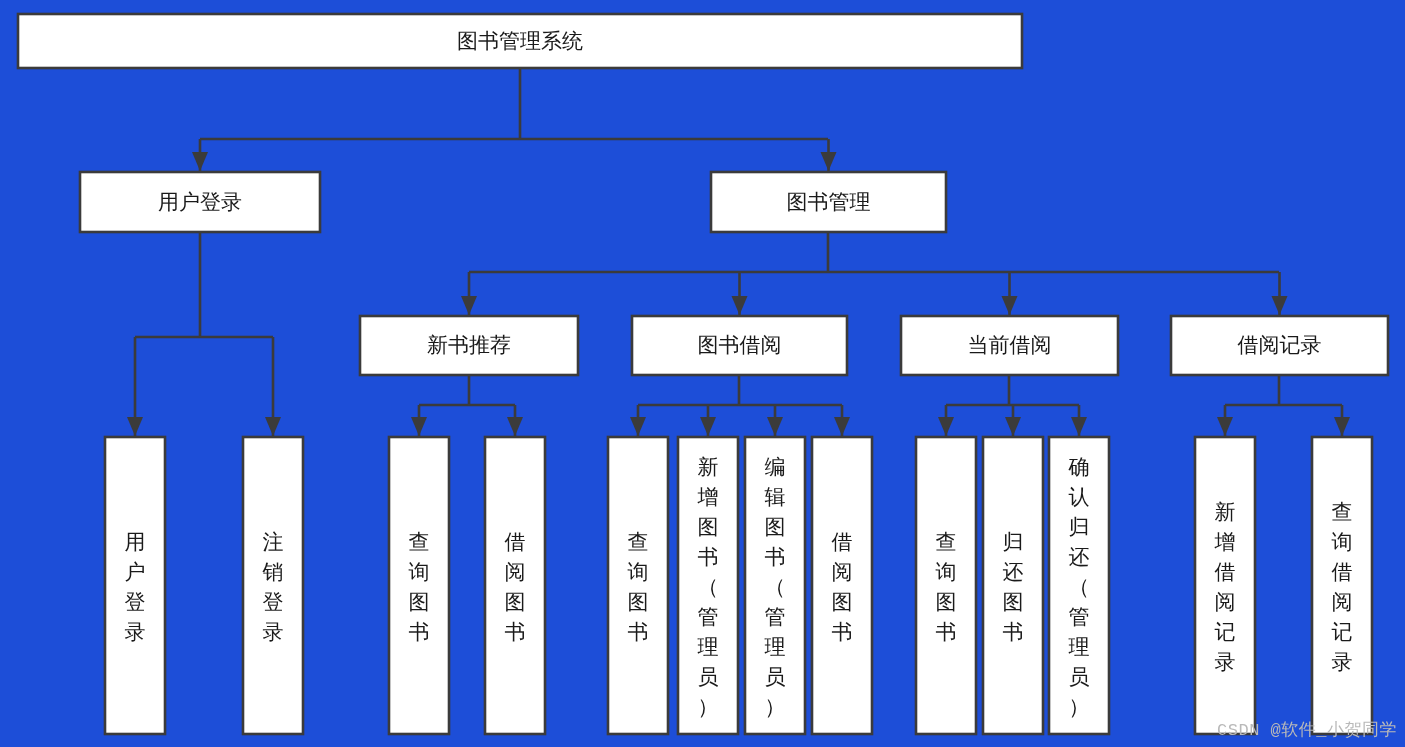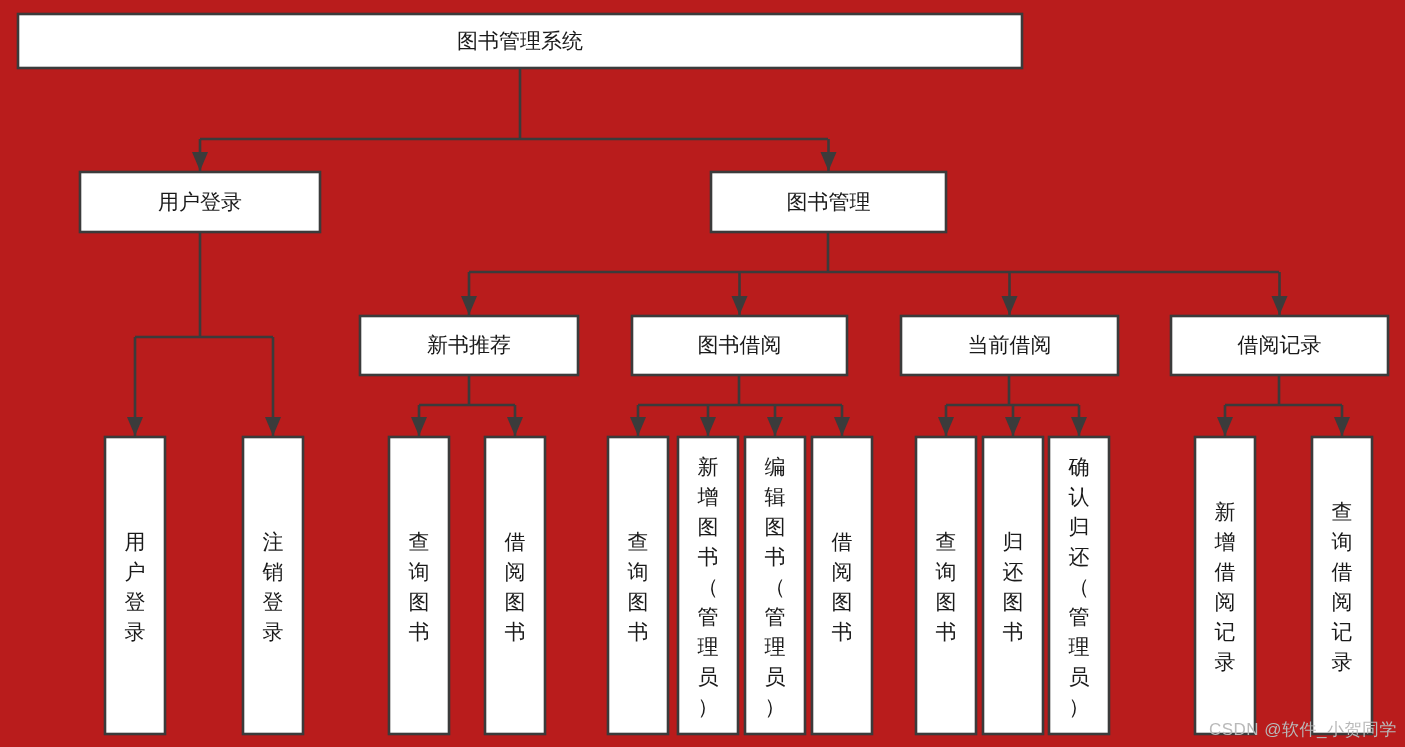--- a/index.html
+++ b/index.html
@@ -11,21 +11,21 @@
   body {
     width: 1405px;
     height: 747px;
     font-family: "Liberation Sans", "DejaVu Sans", sans-serif;
     overflow: hidden;
   }
   #diagram-root {
     position: relative;
     width: 1405px;
     height: 747px;
-    background: #b91c1c;
+    background: #1d4ed8;
   }
   svg.diagram-canvas {
     position: absolute;
     left: 0;
     top: 0;
     width: 1405px;
     height: 747px;
     display: block;
   }
   .node-box {
@@ -53,21 +53,21 @@
   .node-label-vertical {
     font-family: "Liberation Sans", "DejaVu Sans", sans-serif;
     fill: #1a1a1a;
     font-size: 21px;
     text-anchor: middle;
   }
   .watermark-text {
     position: absolute;
     right: 8px;
     bottom: 6px;
-    font-family: Liberation Sans, sans-serif;
+    font-family: Liberation Mono, monospace;
     font-size: 17px;
     color: #b9b9b9;
     white-space: nowrap;
     letter-spacing: 0.5px;
     user-select: none;
   }
 </style>
 </head>
 <body>
 

